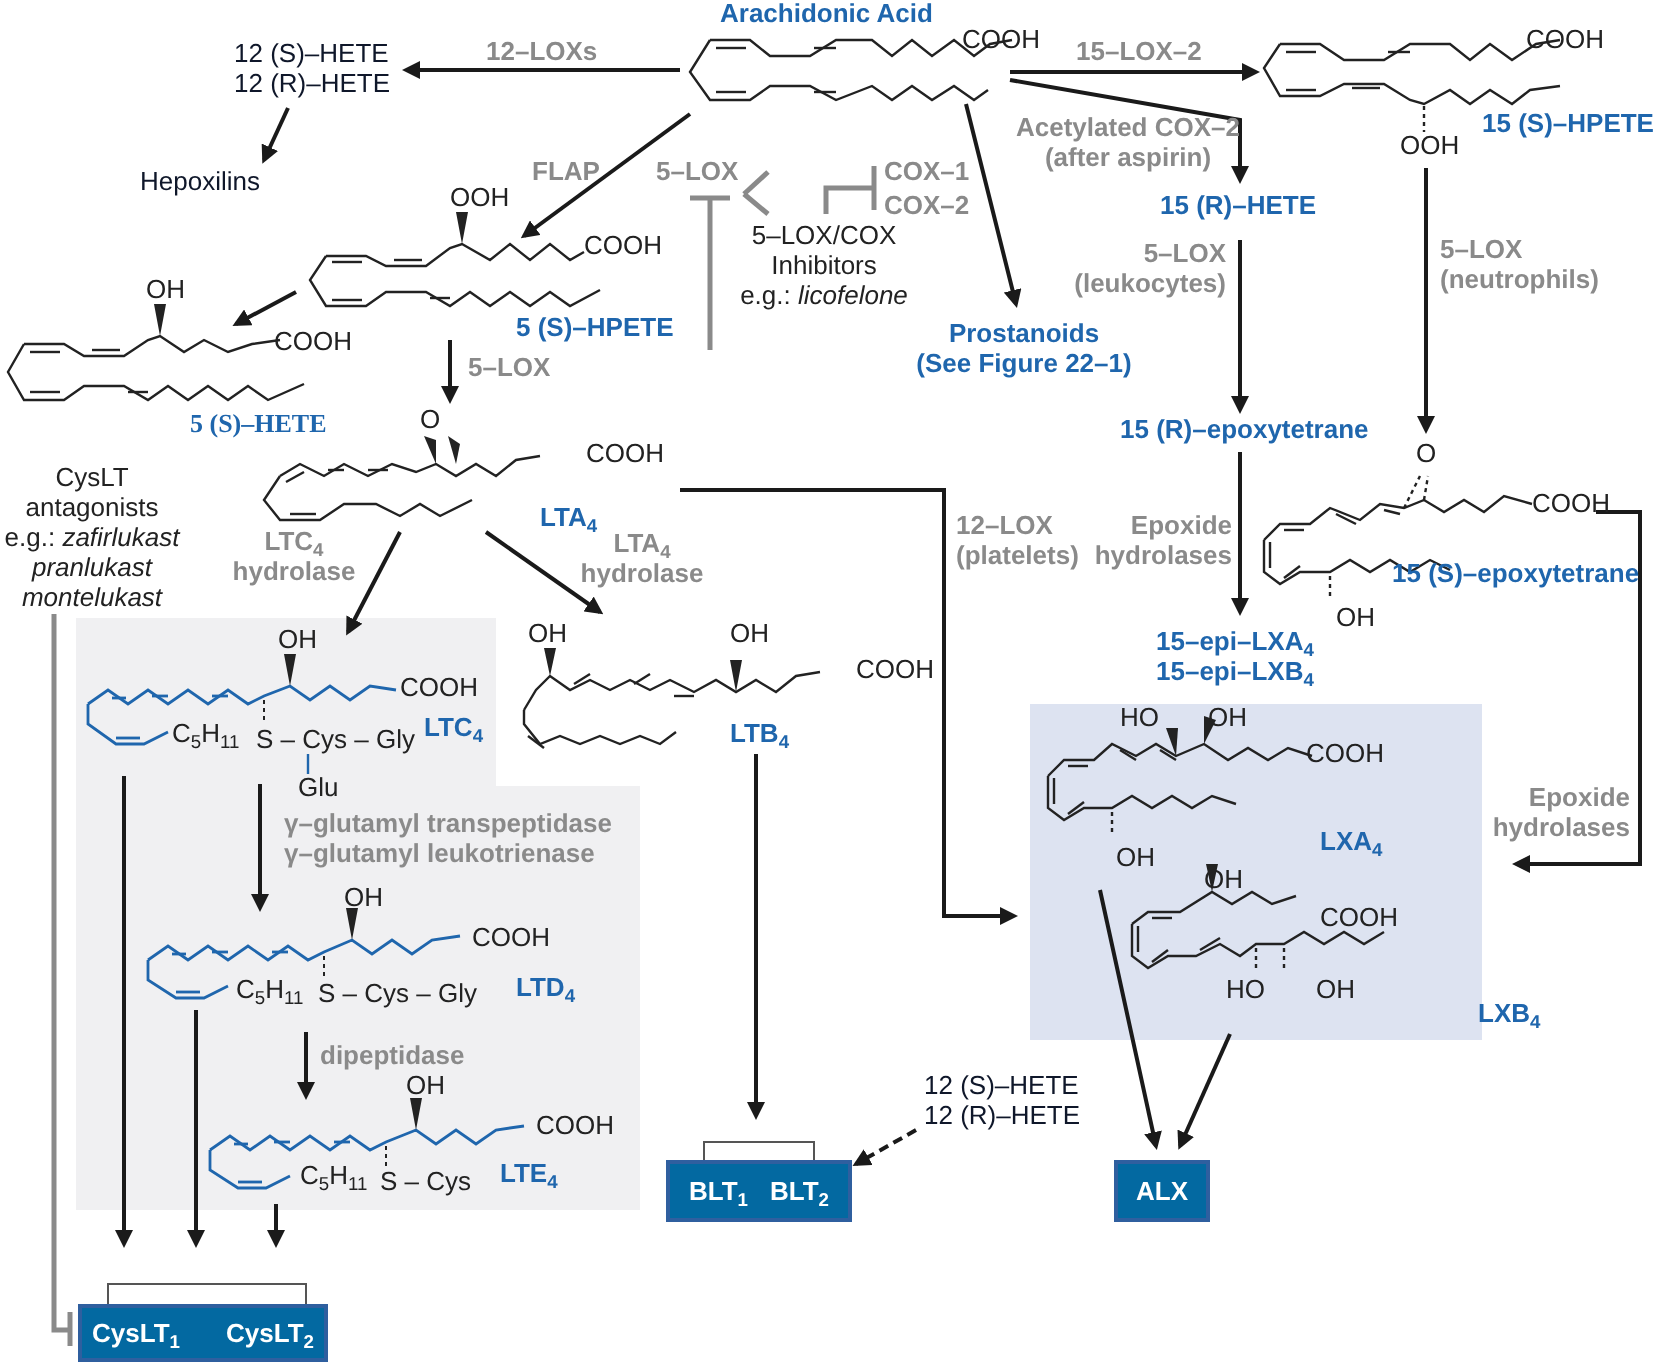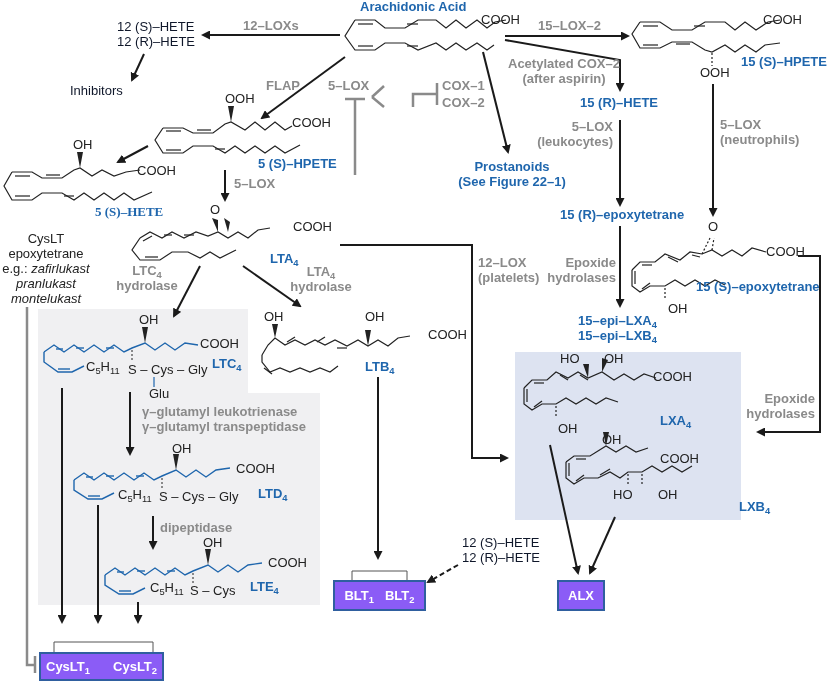--- a/index.html
+++ b/index.html
@@ -8,21 +8,21 @@
   .t{position:absolute;white-space:nowrap;line-height:1.15;}
   .blue{color:#0f172a;}
   .blueb{color:#1f66ad;font-weight:bold;}
   .gray{color:#8a8a8a;font-weight:bold;}
   .blk{color:#222;text-align:center;}
   .c{text-align:center;}
   .r{text-align:right;}
   .s13{font-size:13px;}
   sub{font-size:0.72em;vertical-align:-0.3em;line-height:0;}
   .it{font-style:italic;}
-  .rbox{position:absolute;background:#8b5cf6;border:2px solid #2f5f9f;color:#fff;font-weight:bold;font-size:13px;box-sizing:border-box;display:flex;align-items:center;}
+  .rbox{position:absolute;background:#0369a1;border:2px solid #2f5f9f;color:#fff;font-weight:bold;font-size:13px;box-sizing:border-box;display:flex;align-items:center;}
   .panel{position:absolute;}
 </style>
 </head>
 <body>
 
 <div id="diagram">
 
   <div class="panel" style="left:38px;top:309px;width:210px;height:296px;background:#f0f0f2;"></div>
   <div class="panel" style="left:248px;top:393px;width:72px;height:212px;background:#f0f0f2;"></div>
   <div class="panel" style="left:515px;top:352px;width:226px;height:168px;background:#dde3f1;"></div>
@@ -210,21 +210,21 @@
       <polyline points="352,580 352,571 407,571 407,580"></polyline>
     </g>
   </svg>
 
   <div class="t blueb s13" style="left:360px;top:0px;">Arachidonic Acid</div>
   <div class="t blk s13" style="left:481px;top:13px;">COOH</div>
 
   <div class="t blue s13" style="left:117px;top:20px;">12 (S)–HETE</div>
   <div class="t blue s13" style="left:117px;top:35px;">12 (R)–HETE</div>
   <div class="t gray s13" style="left:243px;top:19px;">12–LOXs</div>
-  <div class="t blue s13" style="left:70px;top:84px;">Inhibitors</div>
+  <div class="t blue s13" style="left:70px;top:84px;">Hepoxilins</div>
 
   <div class="t gray s13" style="left:538px;top:19px;">15–LOX–2</div>
   <div class="t blk s13" style="left:763px;top:13px;">COOH</div>
   <div class="t blk s13" style="left:700px;top:66px;">OOH</div>
   <div class="t blueb s13" style="left:741px;top:55px;">15 (S)–HPETE</div>
 
   <div class="t gray s13 c" style="left:488px;top:57px;width:152px;">
     <div>Acetylated COX–2</div>
     <div>(after aspirin)</div>
   </div>
@@ -240,41 +240,46 @@
   <div class="t blueb s13" style="left:560px;top:208px;">15 (R)–epoxytetrane</div>
   <div class="t blk s13" style="left:708px;top:220px;">O</div>
   <div class="t blk s13" style="left:766px;top:245px;">COOH</div>
   <div class="t blk s13" style="left:668px;top:302px;">OH</div>
   <div class="t blueb s13" style="left:696px;top:280px;">15 (S)–epoxytetrane</div>
 
   <div class="t gray s13" style="left:266px;top:79px;">FLAP</div>
   <div class="t gray s13" style="left:328px;top:79px;">5–LOX</div>
   <div class="t gray s13" style="left:442px;top:79px;">COX–1</div>
   <div class="t gray s13" style="left:442px;top:96px;">COX–2</div>
+  <div class="t blk s13 c" style="left:364px;top:111px;width:96px;">
+    <div>5–LOX/COX</div>
+    <div>Inhibitors</div>
+    <div><span>e.g.: </span><span class="it">licofelone</span></div>
+  </div>
   <div class="t blueb s13 c" style="left:452px;top:160px;width:120px;text-align:center;">
     <div>Prostanoids</div>
     <div>(See Figure 22–1)</div>
   </div>
 
   <div class="t blk s13" style="left:225px;top:92px;">OOH</div>
   <div class="t blk s13" style="left:292px;top:116px;">COOH</div>
   <div class="t blueb s13" style="left:258px;top:157px;">5 (S)–HPETE</div>
   <div class="t gray s13" style="left:234px;top:177px;">5–LOX</div>
 
   <div class="t blk s13" style="left:73px;top:138px;">OH</div>
   <div class="t blk s13" style="left:137px;top:164px;">COOH</div>
   <div class="t blueb s13" style="left:95px;top:205px;font-family:Liberation Serif, serif;">5 (S)–HETE</div>
 
   <div class="t blk s13" style="left:210px;top:203px;">O</div>
   <div class="t blk s13" style="left:293px;top:220px;">COOH</div>
   <div class="t blueb s13" style="left:270px;top:252px;"><span>LTA</span><sub>4</sub></div>
 
   <div class="t blk s13 c" style="left:0px;top:232px;width:92px;">
     <div>CysLT</div>
-    <div>epoxytetrane</div>
+    <div>antagonists</div>
     <div><span>e.g.: </span><span class="it">zafirlukast</span></div>
     <div class="it">pranlukast</div>
     <div class="it">montelukast</div>
   </div>
 
   <div class="t gray s13 c" style="left:112px;top:264px;width:70px;">
     <div><span>LTC</span><sub>4</sub></div>
     <div>hydrolase</div>
   </div>
   <div class="t gray s13 c" style="left:285px;top:265px;width:72px;">
@@ -299,22 +304,22 @@
   <div class="t blk s13" style="left:428px;top:328px;">COOH</div>
   <div class="t blueb s13" style="left:365px;top:360px;"><span>LTB</span><sub>4</sub></div>
 
   <div class="t blk s13" style="left:139px;top:313px;">OH</div>
   <div class="t blk s13" style="left:200px;top:337px;">COOH</div>
   <div class="t blueb s13" style="left:212px;top:357px;"><span>LTC</span><sub>4</sub></div>
   <div class="t blk s13" style="left:86px;top:360px;">C<sub>5</sub>H<sub>11</sub></div>
   <div class="t blk s13" style="left:128px;top:363px;">S – Cys – Gly</div>
   <div class="t blk s13" style="left:149px;top:387px;">Glu</div>
   <div class="t gray s13" style="left:142px;top:405px;">
+    <div>γ–glutamyl transpeptidase</div>
     <div>γ–glutamyl leukotrienase</div>
-    <div>γ–glutamyl transpeptidase</div>
   </div>
 
   <div class="t blk s13" style="left:172px;top:442px;">OH</div>
   <div class="t blk s13" style="left:236px;top:462px;">COOH</div>
   <div class="t blueb s13" style="left:258px;top:487px;"><span>LTD</span><sub>4</sub></div>
   <div class="t blk s13" style="left:118px;top:488px;">C<sub>5</sub>H<sub>11</sub></div>
   <div class="t blk s13" style="left:159px;top:490px;">S – Cys – Gly</div>
   <div class="t gray s13" style="left:160px;top:521px;">dipeptidase</div>
 
   <div class="t blk s13" style="left:203px;top:536px;">OH</div>

